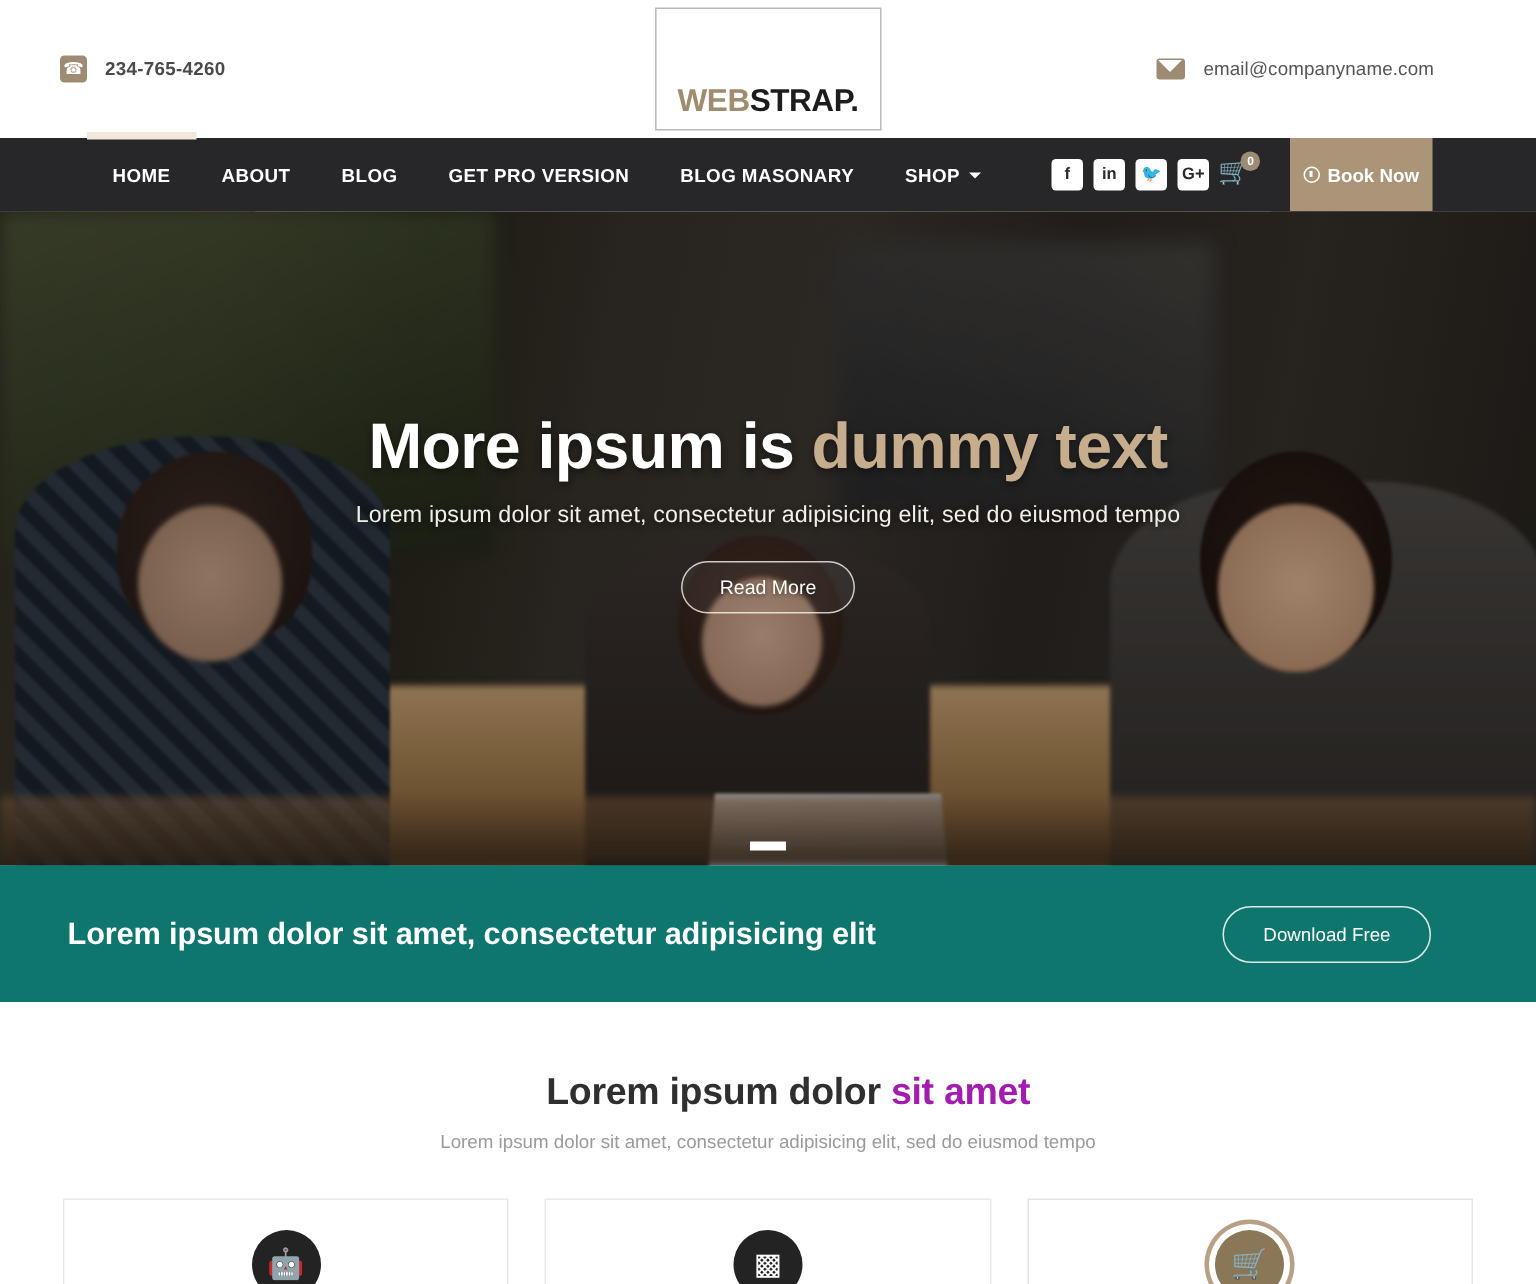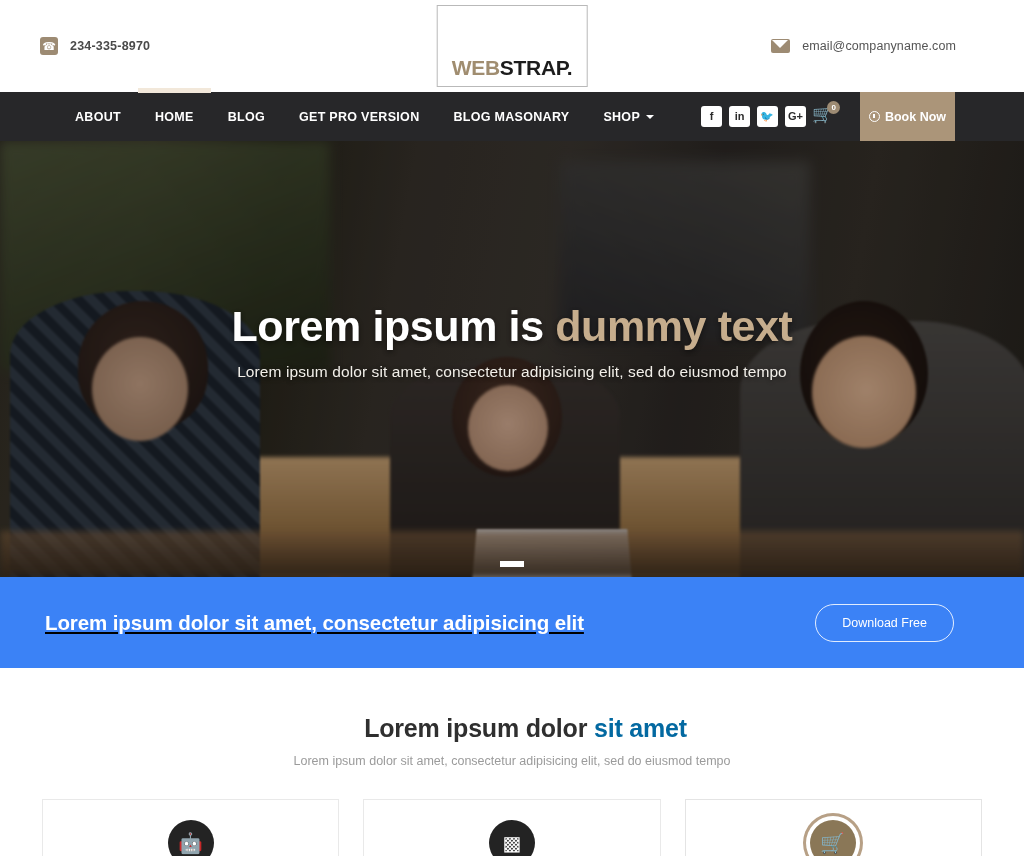--- a/index.html
+++ b/index.html
@@ -166,38 +166,38 @@
     color:#ffffff; font-size:13px; padding:9px 25px; cursor:pointer;
     background:rgba(255,255,255,.06); text-shadow:0 1px 3px rgba(0,0,0,.45);
   }
   .slider-dot{
     position:absolute; left:50%; transform:translateX(-50%); bottom:10px;
     width:24px; height:6px; background:#ffffff; cursor:pointer;
   }
 
   
   .cta{
-    height:91px; background:#3b82f6; position:relative;
-    display:flex; align-items:center;text-decoration:underline;
+    height:91px; background:#0f766e; position:relative;
+    display:flex; align-items:center;
   }
   .cta-txt{
     margin-left:45px; color:#ffffff; font-size:20.5px; font-weight:bold; letter-spacing:-.1px;
   }
   .cta-btn{
     position:absolute; right:70px; border:1px solid rgba(255,255,255,.85);
     border-radius:22px; color:#ffffff; font-size:12.5px; padding:11px 26px; cursor:pointer;
   }
 
   
   .svc{ background:#ffffff; padding-top:46px; }
   .svc-h2{
     text-align:center; font-size:25px; font-weight:bold; letter-spacing:-.2px;
   }
   .s-d{ color:#2f2f2f;margin-left:27px; }
-  .s-t{ color:#0369a1; }
+  .s-t{ color:#a21caf; }
   .svc-sub{
     text-align:center; margin-top:11px; font-size:12.5px; color:#9b9b9b;
   }
   .cards{
     display:flex; gap:24px; padding:0 42px; margin-top:31px;
   }
   .card{
     flex:1; background:#ffffff; border:1px solid #e9e9e9;
     height:180px; display:flex; flex-direction:column; align-items:center;
     padding-top:20px;
@@ -210,41 +210,41 @@
   .card.hl .circ{ background:#8a7757; color:#f4efe6; box-shadow:0 0 0 4px #ffffff, 0 0 0 7px #b7a086; }
   .card.hl{ border-color:#e4e4e4; }
 </style>
 </head>
 <body>
 
 <div class="topbar">
 
   <div class="tb-left">
     <span class="ico-sq">☎</span>
-    <span class="tb-text">234-335-8970</span>
+    <span class="tb-text">234-765-4260</span>
   </div>
 
   <div class="logo-box">
     <div class="logo-txt"><span class="logo-a">WEB</span><span class="logo-b">STRAP.</span></div>
   </div>
 
   <div class="tb-right">
     <span class="ico-env"></span>
     <span class="tb-text-em">email@companyname.com</span>
   </div>
 </div>
 
 <div class="nav">
 
   <div class="nav-items">
-    <div class="nav-item">
-        <span>ABOUT</span>
-      </div>
     <div class="nav-item active">
         <span>HOME</span>
+      </div>
+    <div class="nav-item">
+        <span>ABOUT</span>
       </div>
     <div class="nav-item">
         <span>BLOG</span>
       </div>
     <div class="nav-item">
         <span>GET PRO VERSION</span>
       </div>
     <div class="nav-item">
         <span>BLOG MASONARY</span>
       </div>
@@ -289,22 +289,23 @@
     <div class="hb-p2"></div>
       <div class="hb-p2h"></div>
       <div class="hb-p2f"></div>
     <div class="hb-lap"></div>
 
     <div class="hb-tbl2"></div>
   </div>
   <div class="hero-shade"></div>
 
   <div class="hero-inner">
-    <div class="hero-h1"><span class="hh-w">Lorem ipsum is</span> <span class="hh-t">dummy text</span></div>
+    <div class="hero-h1"><span class="hh-w">More ipsum is</span> <span class="hh-t">dummy text</span></div>
     <div class="hero-sub">Lorem ipsum dolor sit amet, consectetur adipisicing elit, sed do eiusmod tempo</div>
+    <div class="hero-btn">Read More</div>
   </div>
 
   <div class="slider-dot"></div>
 </div>
 
 <div class="cta">
   <div class="cta-txt">Lorem ipsum dolor sit amet, consectetur adipisicing elit</div>
   <div class="cta-btn">Download Free</div>
 </div>
 

